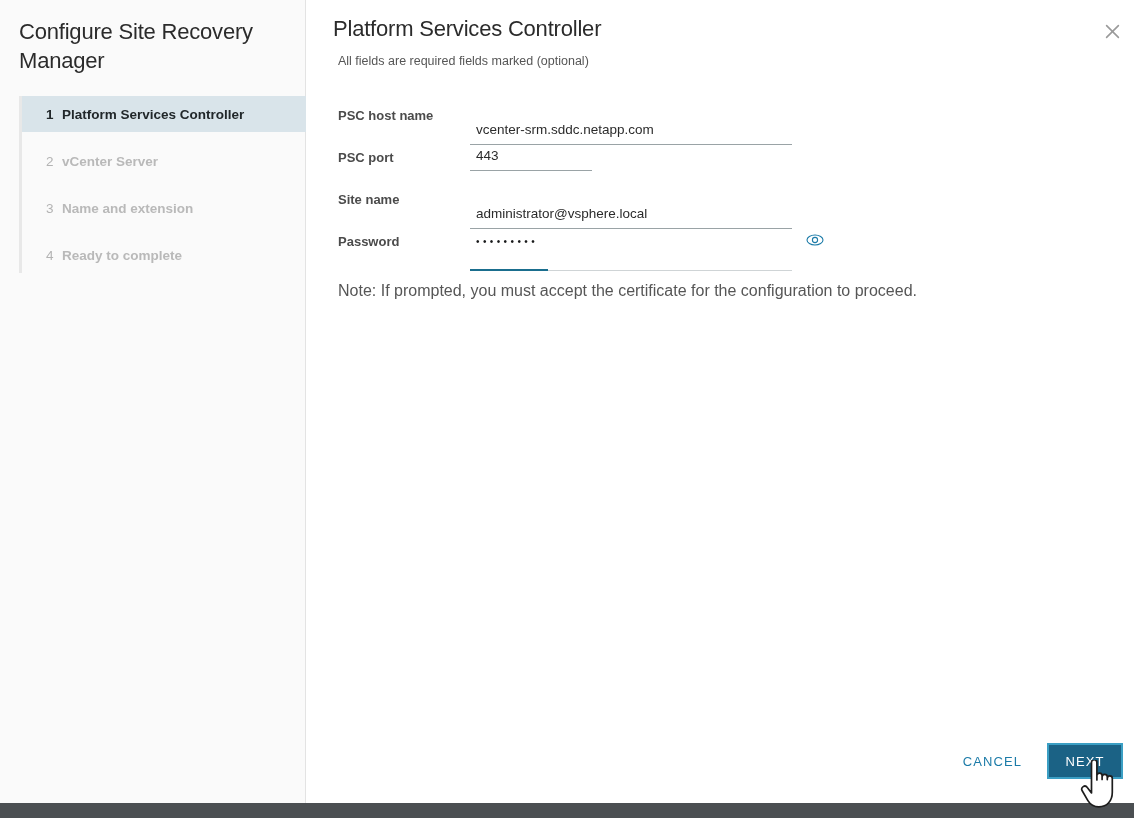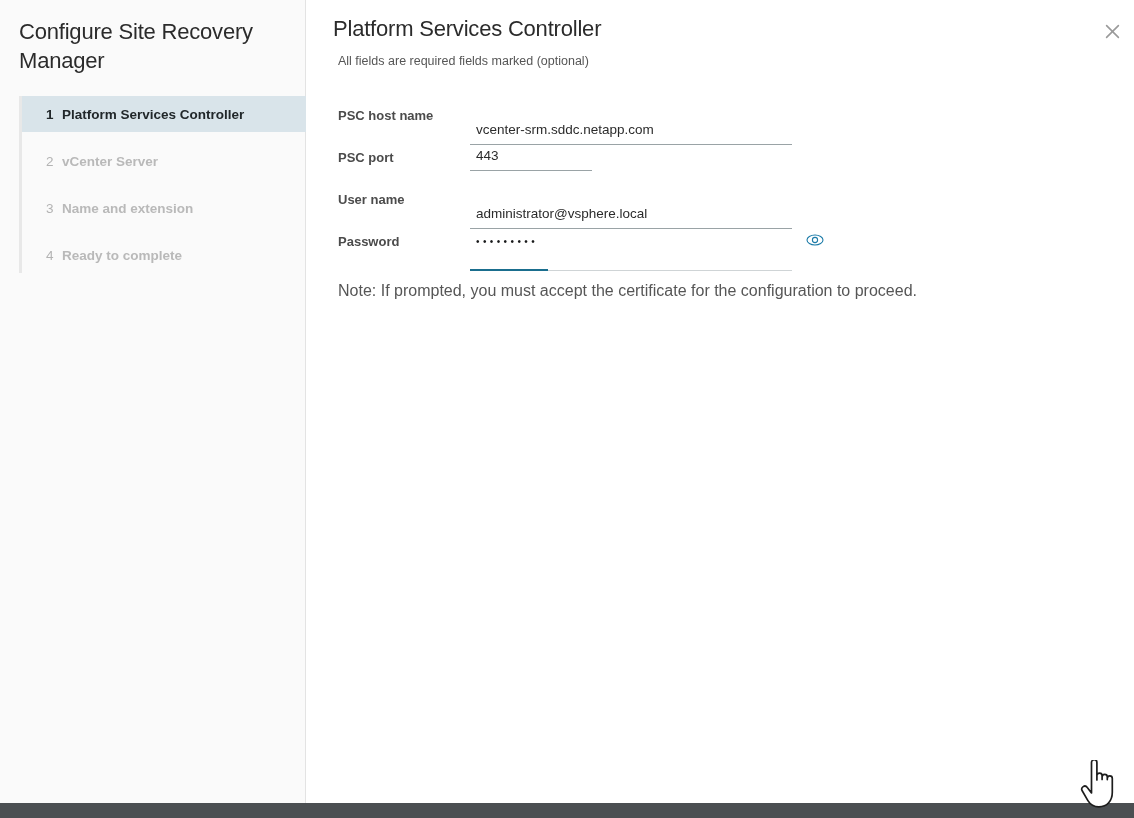--- a/index.html
+++ b/index.html
@@ -352,21 +352,21 @@
       </div>
 
       <div class="form-row">
         <div class="field-label">PSC port</div>
         <div class="field-wrap">
           <input class="field-input w-short" type="text" value="443" style="">
         </div>
       </div>
 
       <div class="form-row">
-        <div class="field-label">User name</div>
+        <div class="field-label">Site name</div>
         <div class="field-wrap">
           <input class="field-input w-long" type="text" value="administrator@vsphere.local" style="">
         </div>
       </div>
 
       <div class="form-row">
         <div class="field-label">Password</div>
         <div class="field-wrap">
           <input class="field-input w-long focused" type="text" style="">
           <span class="pw-dots">•••••••••</span>
@@ -378,20 +378,24 @@
               <circle cx="9" cy="6" r="2.6" fill="none" stroke="#1c7ba8" stroke-width="1.1"></circle>
             </svg>
           </span>
         </div>
       </div>
 
     </div>
 
     <div class="form-note">Note: If prompted, you must accept the certificate for the configuration to proceed.</div>
 
+    <div class="footer">
+      <button class="btn-cancel">CANCEL</button>
+      <button class="btn-next">NEXT</button>
+    </div>
 
   </div>
 
   <div class="os-bar"></div>
 
   <div class="cursor">
     <svg width="42" height="52" viewBox="0 0 42 52" aria-hidden="true">
       <path d="M12.5 2.5
                c0-1.6 1.2-2.8 2.7-2.8 s2.7 1.2 2.7 2.8
                v17.5 v-4.2 c0-1.5 1.2-2.6 2.6-2.6 s2.6 1.1 2.6 2.6

